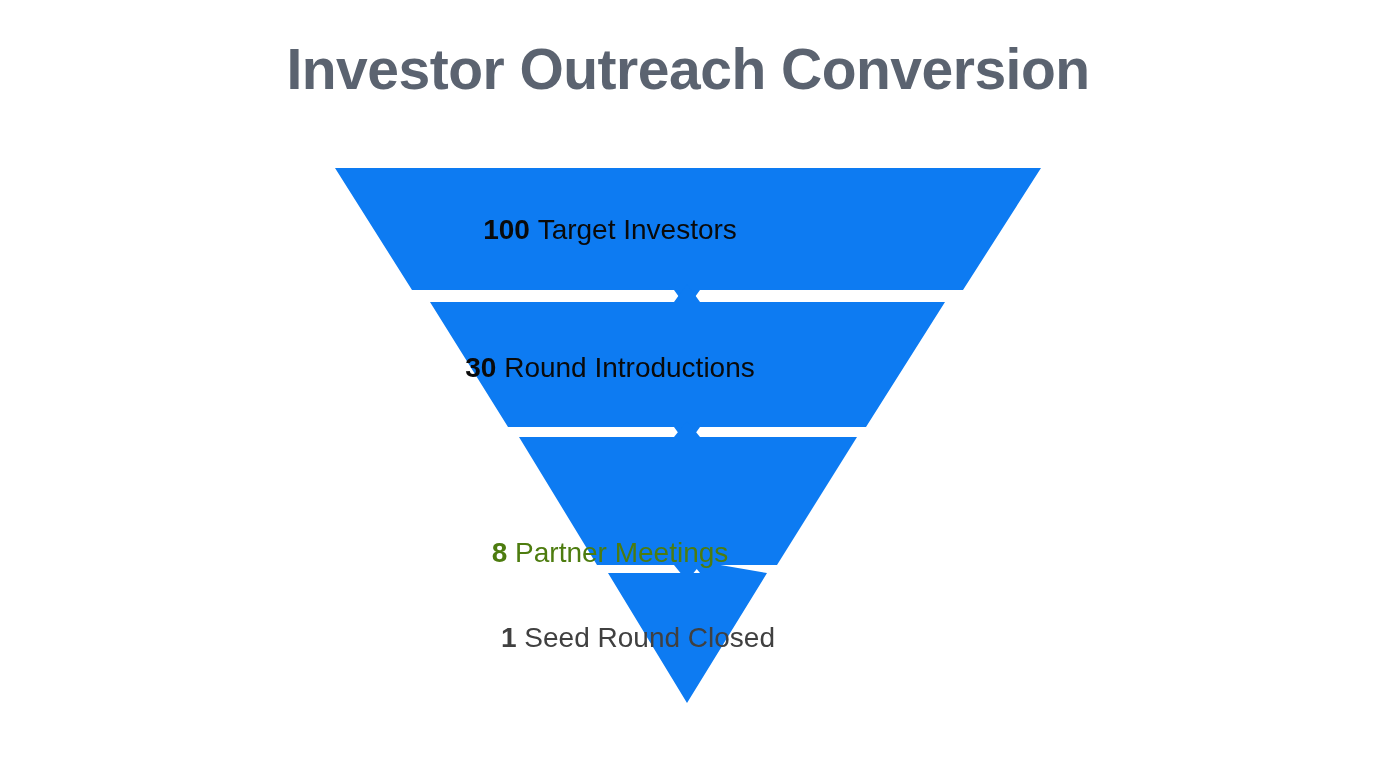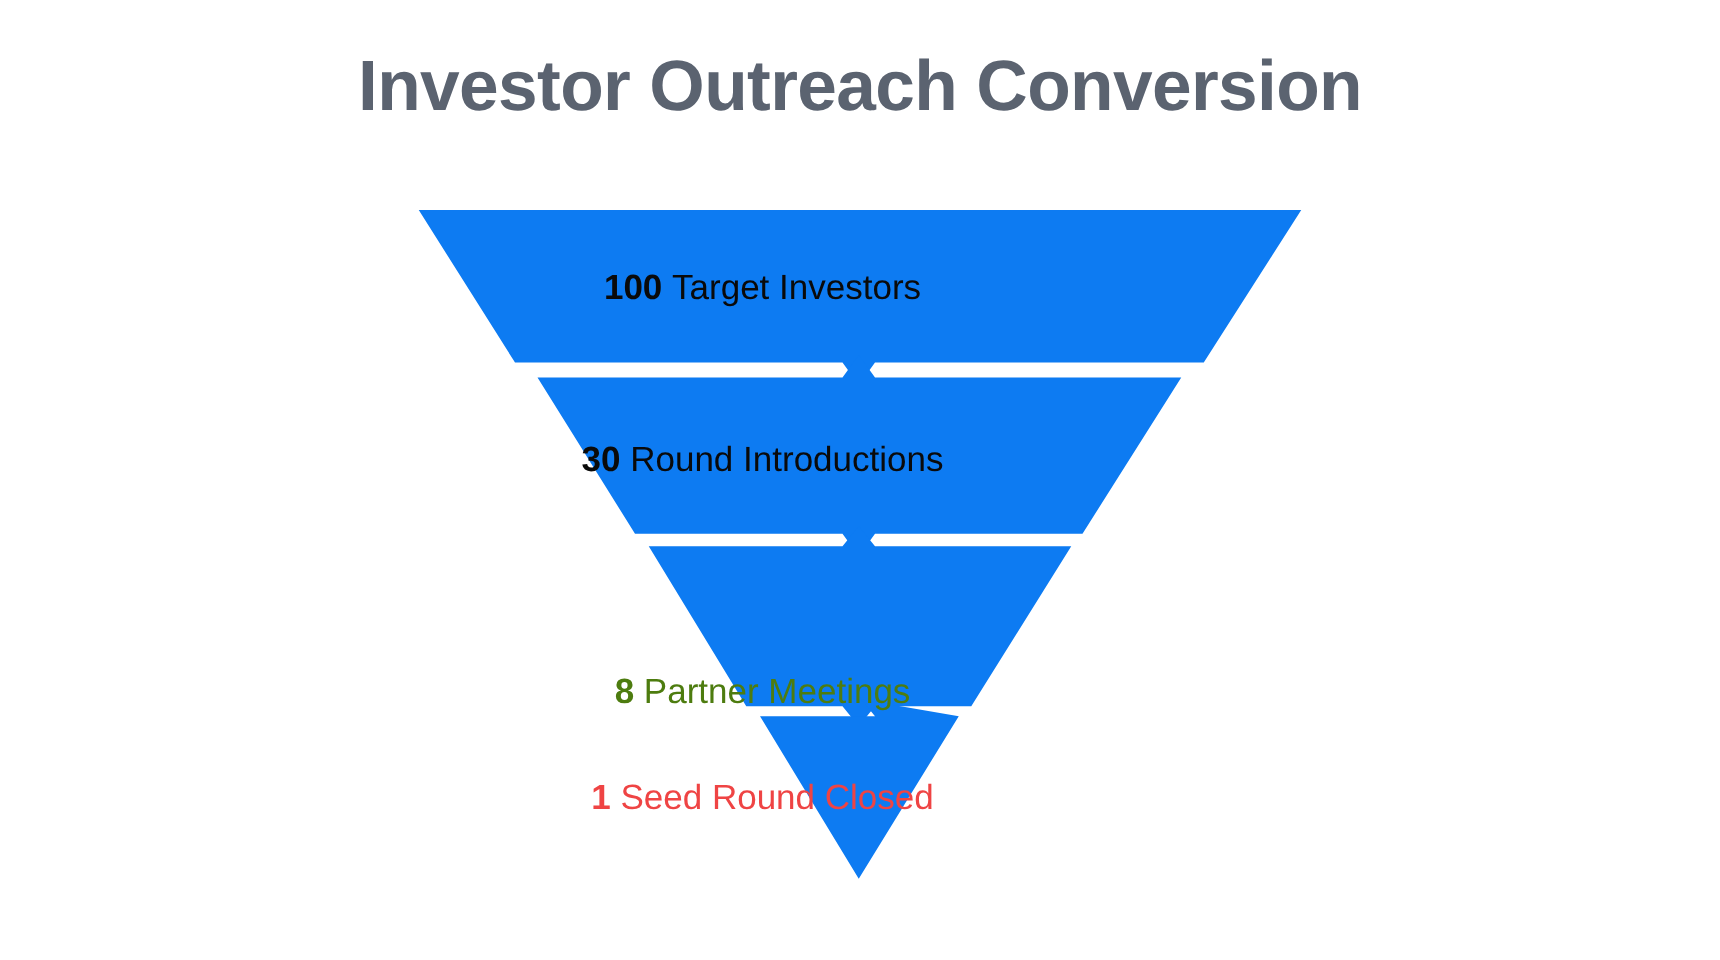--- a/index.html
+++ b/index.html
@@ -78,17 +78,17 @@
   </div>
 
   <div class="seg-label" style="top: 354px; color: rgb(10, 10, 10);">
     <span class="seg-value">30</span><span>&nbsp;</span><span class="seg-name">Round Introductions</span>
   </div>
 
   <div class="seg-label" style="top: 499px; color: #4d7c0f; margin-top: 40px;">
     <span class="seg-value">8</span><span>&nbsp;</span><span class="seg-name">Partner Meetings</span>
   </div>
 
-  <div class="seg-label" style="top: 624px; color: #ef4444;">
+  <div class="seg-label" style="top: 624px; color: #404040; padding-left: 28px;">
     <span class="seg-value">1</span><span>&nbsp;</span><span class="seg-name">Seed Round Closed</span>
   </div>
 
 </div>
 
 </body></html>

